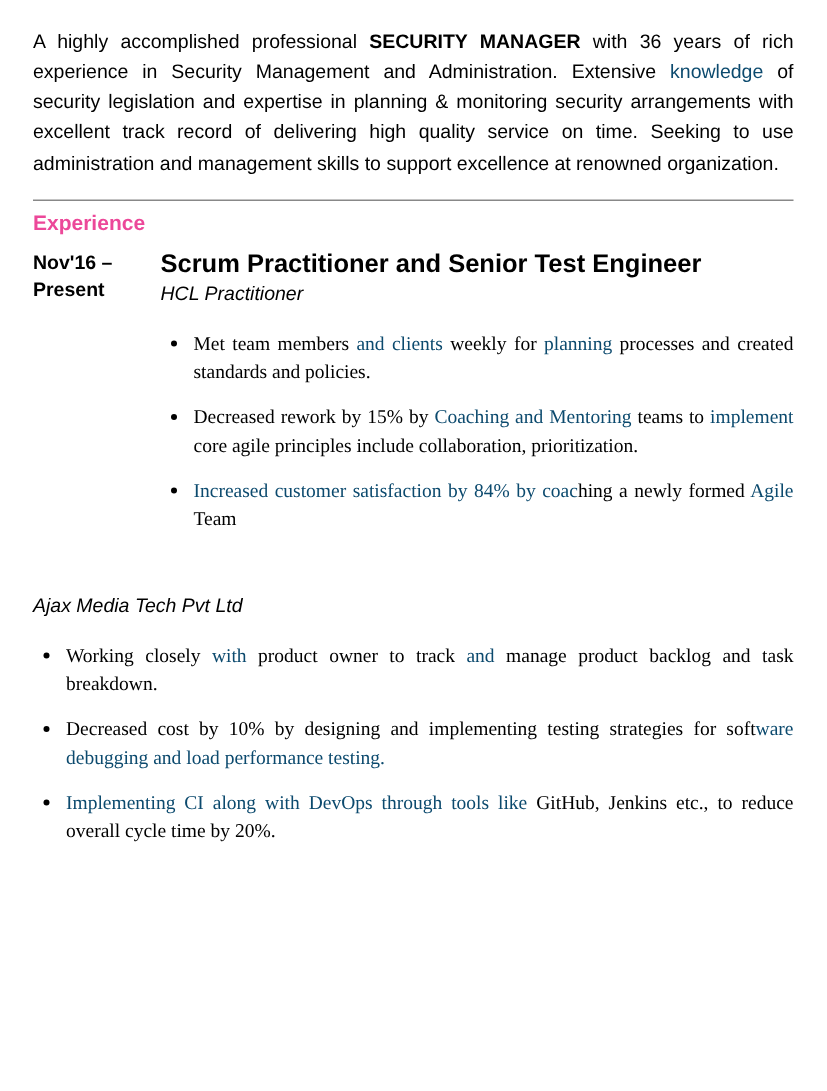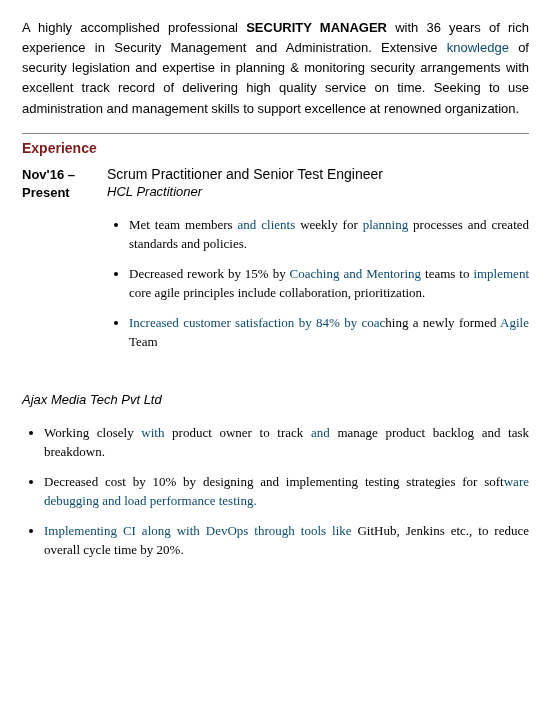--- a/index.html
+++ b/index.html
@@ -24,40 +24,40 @@
 
     .section-divider {
       border: none;
       border-top: 1.5px solid #888;
       margin-bottom: 6px;
     }
     .section-title {
       font-size: 14px;
       font-weight: bold;
       margin-bottom: 10px;
-      color: #7f1d1d;
+      color: #ec4899;
     }
     .experience-section {}
     .job-entry {
       display: flex;
       margin-bottom: 18px;
     }
     .job-dates {
       min-width: 85px;
       font-size: 13px;
       font-weight: bold;
       padding-top: 0;
       line-height: 1.4;
     }
     .job-details {
       flex: 1;
     }
     .job-title {
-      font-weight: normal;
-      font-size: 14px;
+      font-weight: bold;
+      font-size: 17px;
       margin-bottom: 2px;
     }
     .company-name {
       font-style: italic;
       font-size: 13px;
       margin-bottom: 8px;
     }
     .bullet-list {
       list-style: disc;
       padding-left: 22px;

